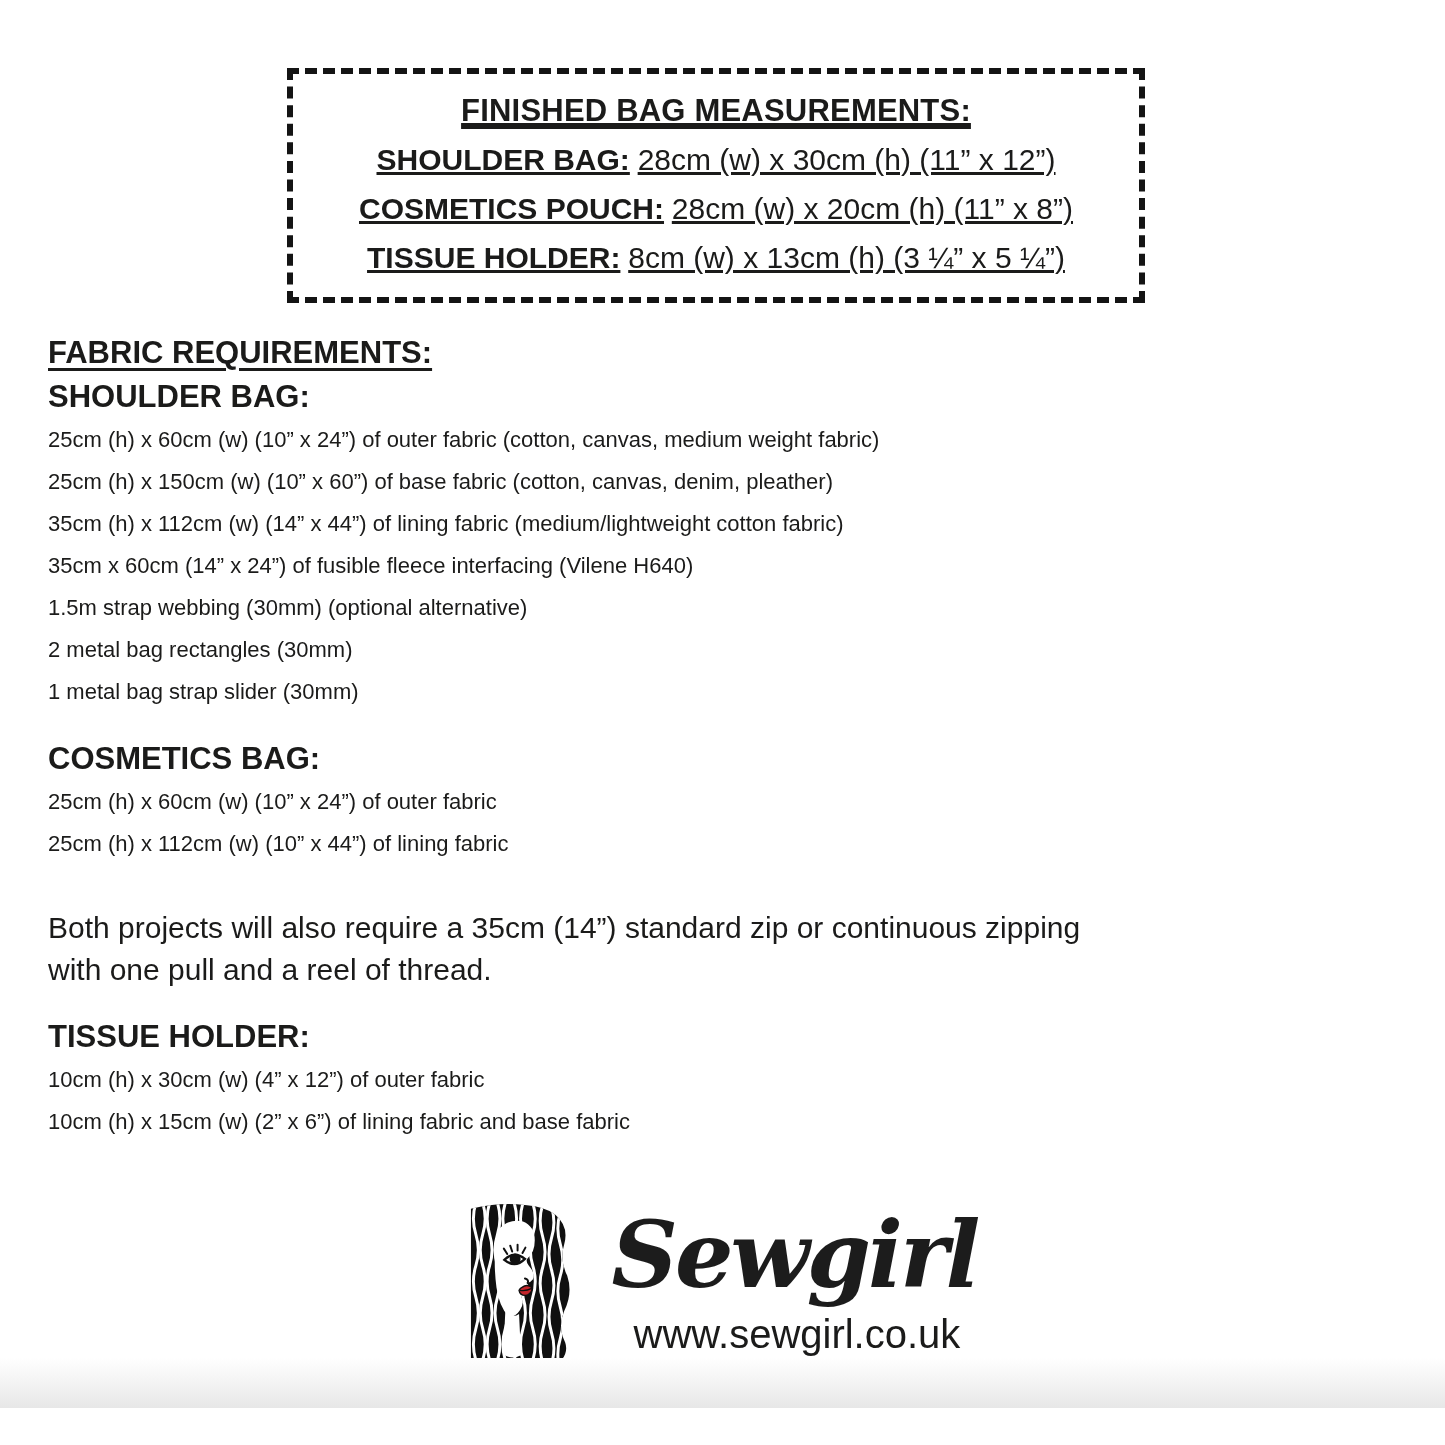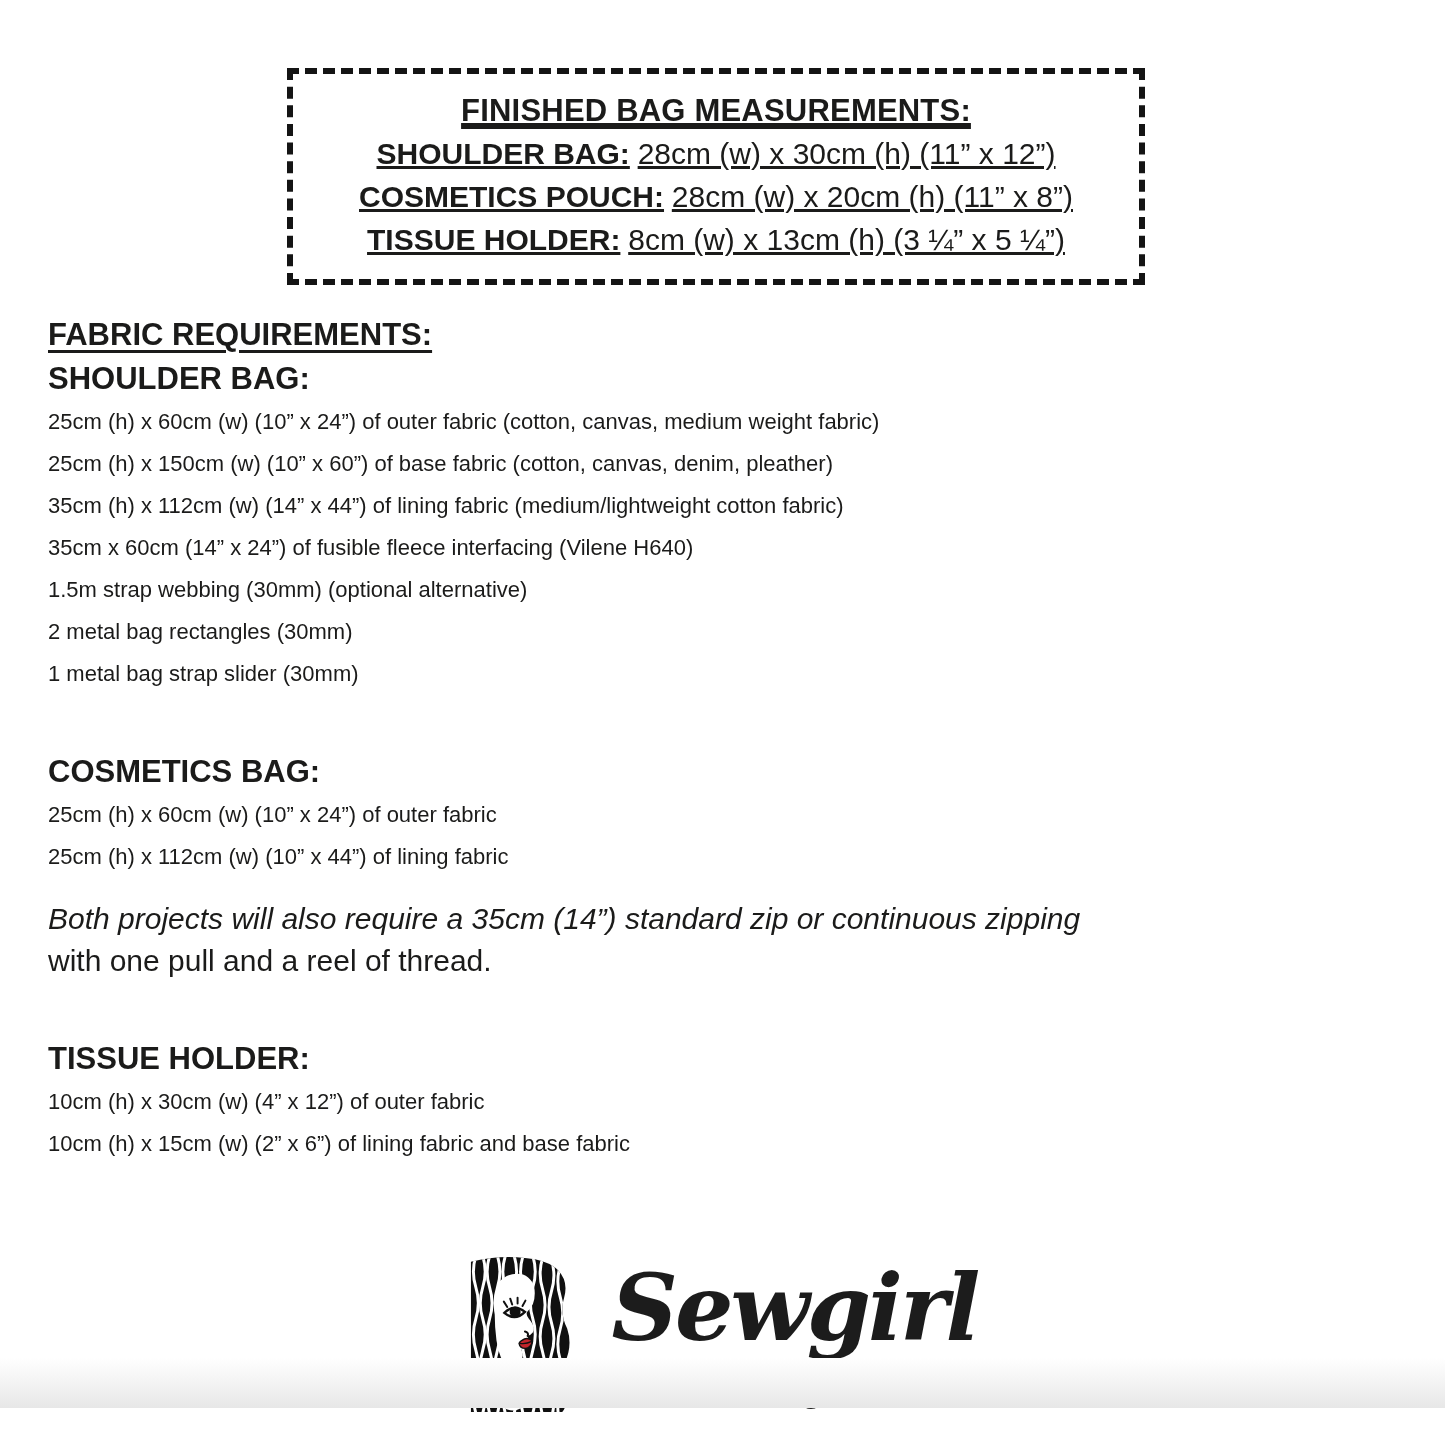--- a/index.html
+++ b/index.html
@@ -34,20 +34,21 @@
   }
   .measure-title span{
     text-decoration:underline;
     text-underline-offset:5px;
     text-decoration-thickness:2.5px;
   }
   .measure-line{
     font-size:30px;
     line-height:43px;
     white-space:nowrap;
+    margin-top:6px;
   }
   .measure-line .lbl{font-weight:bold;margin-right:.26em;}
 
   
   .h-underline{
     font-size:31px;
     font-weight:bold;
     margin:28px 0 0 0;
     line-height:44px;
   }
@@ -59,32 +60,32 @@
   .h-plain{
     font-size:31px;
     font-weight:bold;
     line-height:44px;
   }
   .req-line{
     font-size:22px;
     line-height:42px;
     white-space:nowrap;
   }
-  .gap-lg{margin-top:55px;}
-  .gap-md{margin-top:20px;font-style:italic;}
+  .gap-lg{margin-top:24px;}
+  .gap-md{margin-top:42px;}
 
   .note-line{
     font-size:30px;
     line-height:42px;
     white-space:nowrap;
   }
 
   
   .footer{
-    margin-top:89px;
+    margin-top:58px;
     display:flex;
     justify-content:center;
     align-items:flex-start;
   }
   .logo-face{
     width:108px;height:162px;
     flex:0 0 auto;
     margin-right:30px;
   }
   .brand-block{

